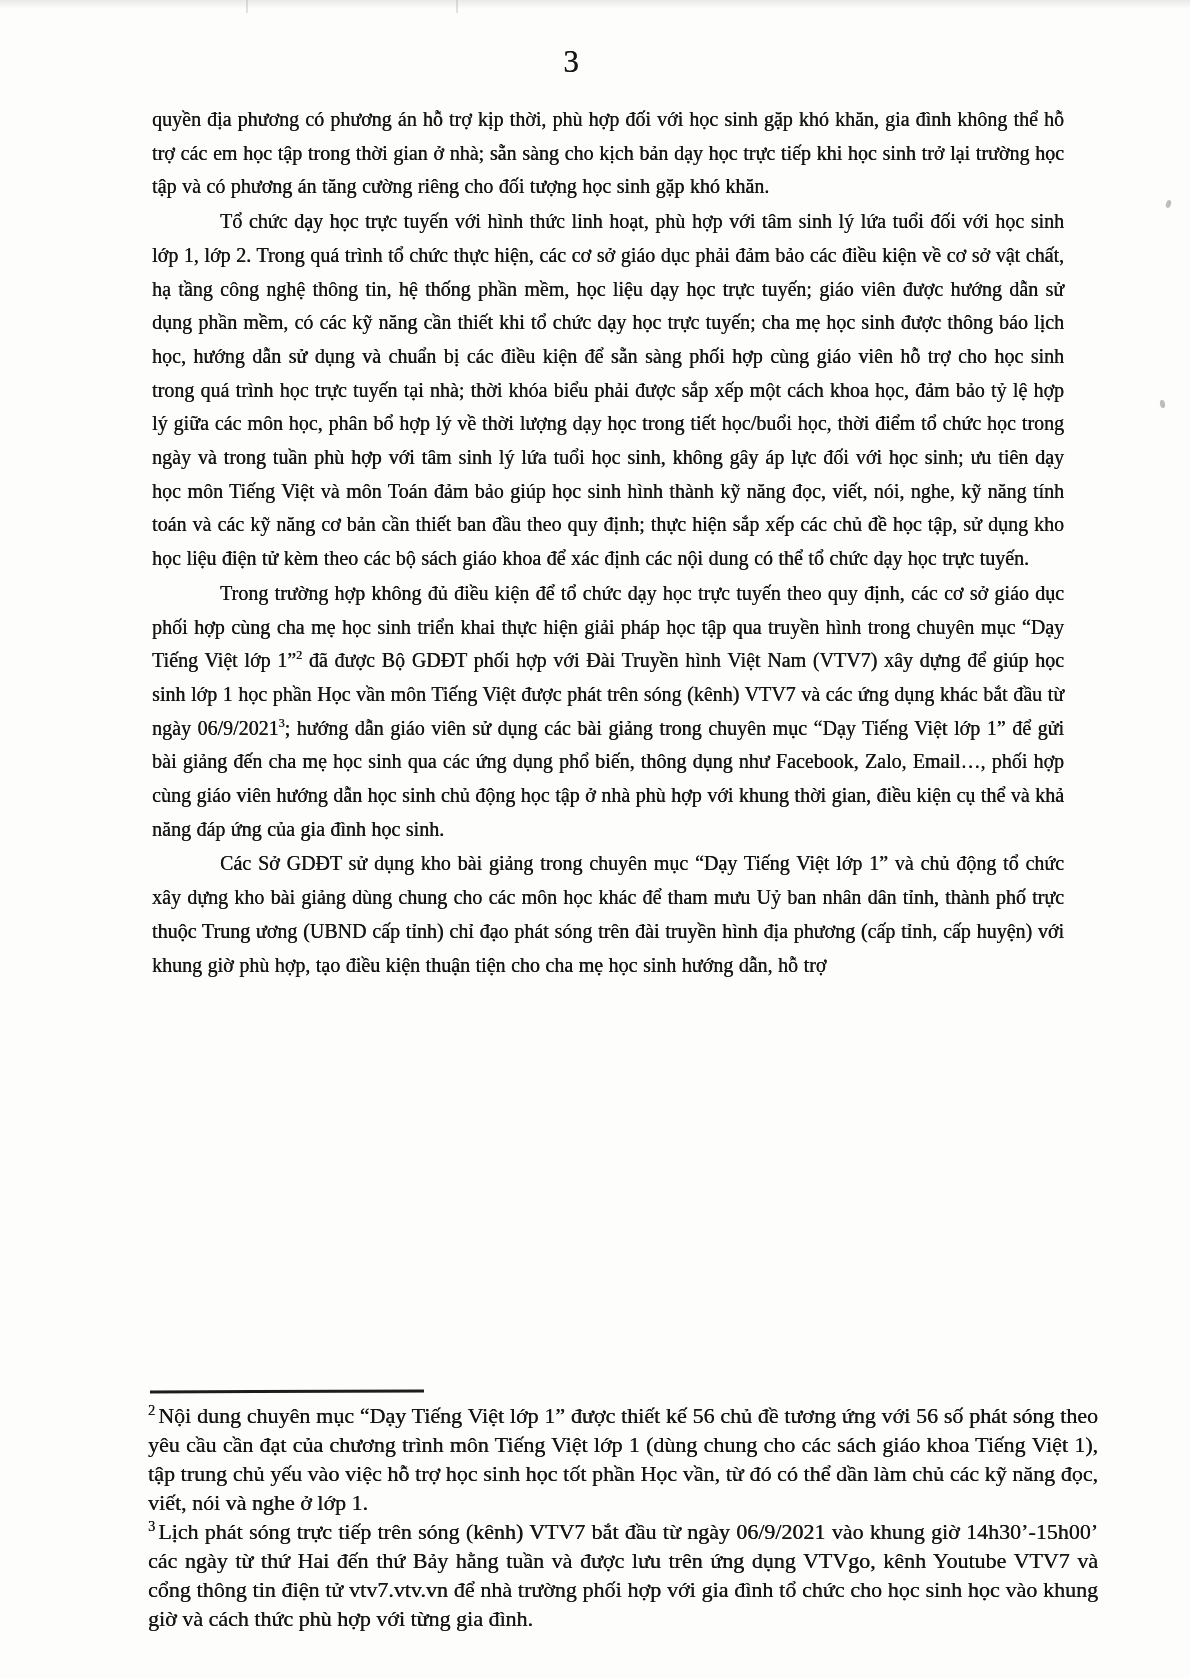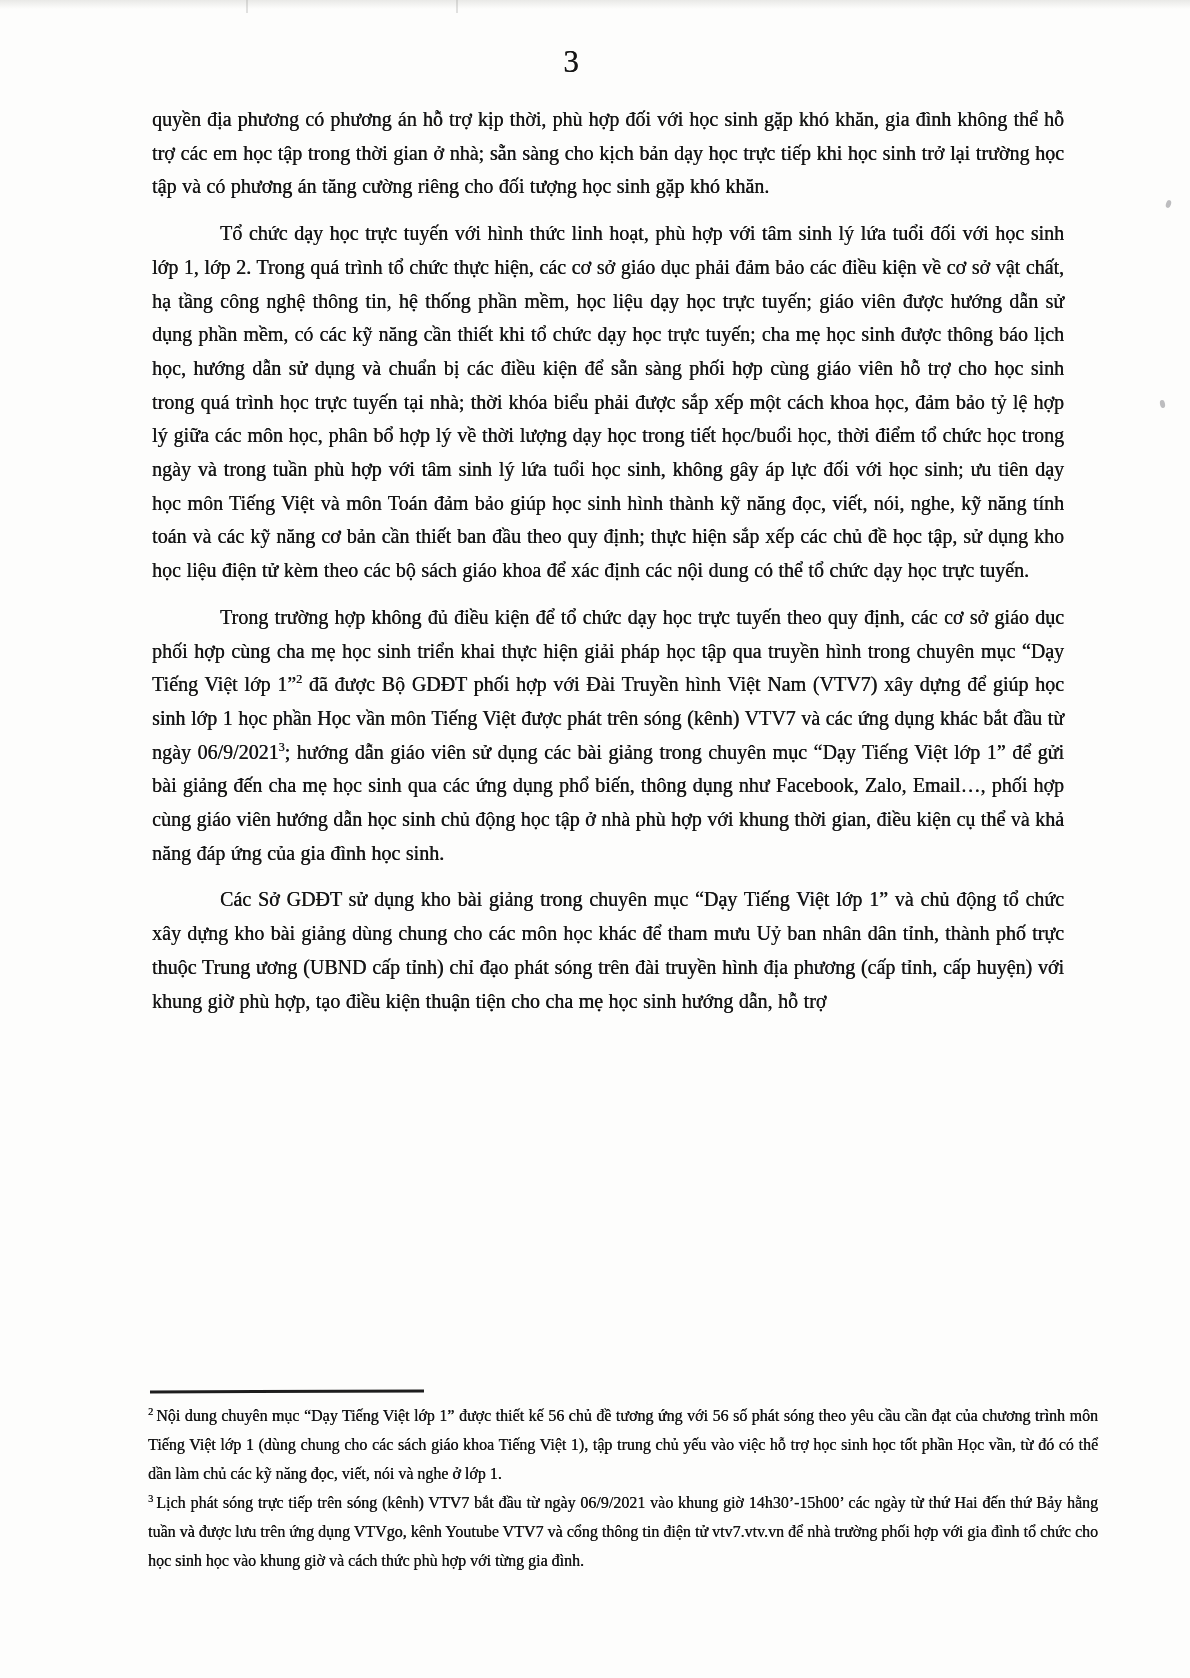--- a/index.html
+++ b/index.html
@@ -41,38 +41,38 @@
   .doc-body {
     position: absolute;
     left: 152px; top: 103px; width: 912px;
     font-size: 20px;
     line-height: 33.7px;
     text-align: justify;
     text-shadow: 0.35px 0 0 currentColor;
     word-spacing: 0.5px;
   }
   .doc-body p.para { margin: 0; }
-  .doc-body p.para + p.para { margin-top: 13px; }
+  .doc-body p.para + p.para { margin-top: 1px; }
   .doc-body p.indent { text-indent: 68px; }
   sup.fnref {
     font-size: 0.60em;
     vertical-align: super;
     line-height: 0;
   }
   .footnote-separator {
     position: absolute;
     left: 150px; top: 1390px;
     width: 274px; height: 3px;
     background: #1d1d1d;
     transform: rotate(-0.2deg);
   }
   .footnotes {
     position: absolute;
     left: 148px; top: 1401px; width: 950px;
-    font-size: 16px;
+    font-size: 22px;
     line-height: 29px;
     text-align: justify;
     text-shadow: 0.3px 0 0 currentColor;
   }
   .footnotes p.footnote { margin: 0; }
   .footnotes sup.fnmark {
     font-size: 0.65em;
     vertical-align: super;
     line-height: 0;
     margin-right: 3px;

